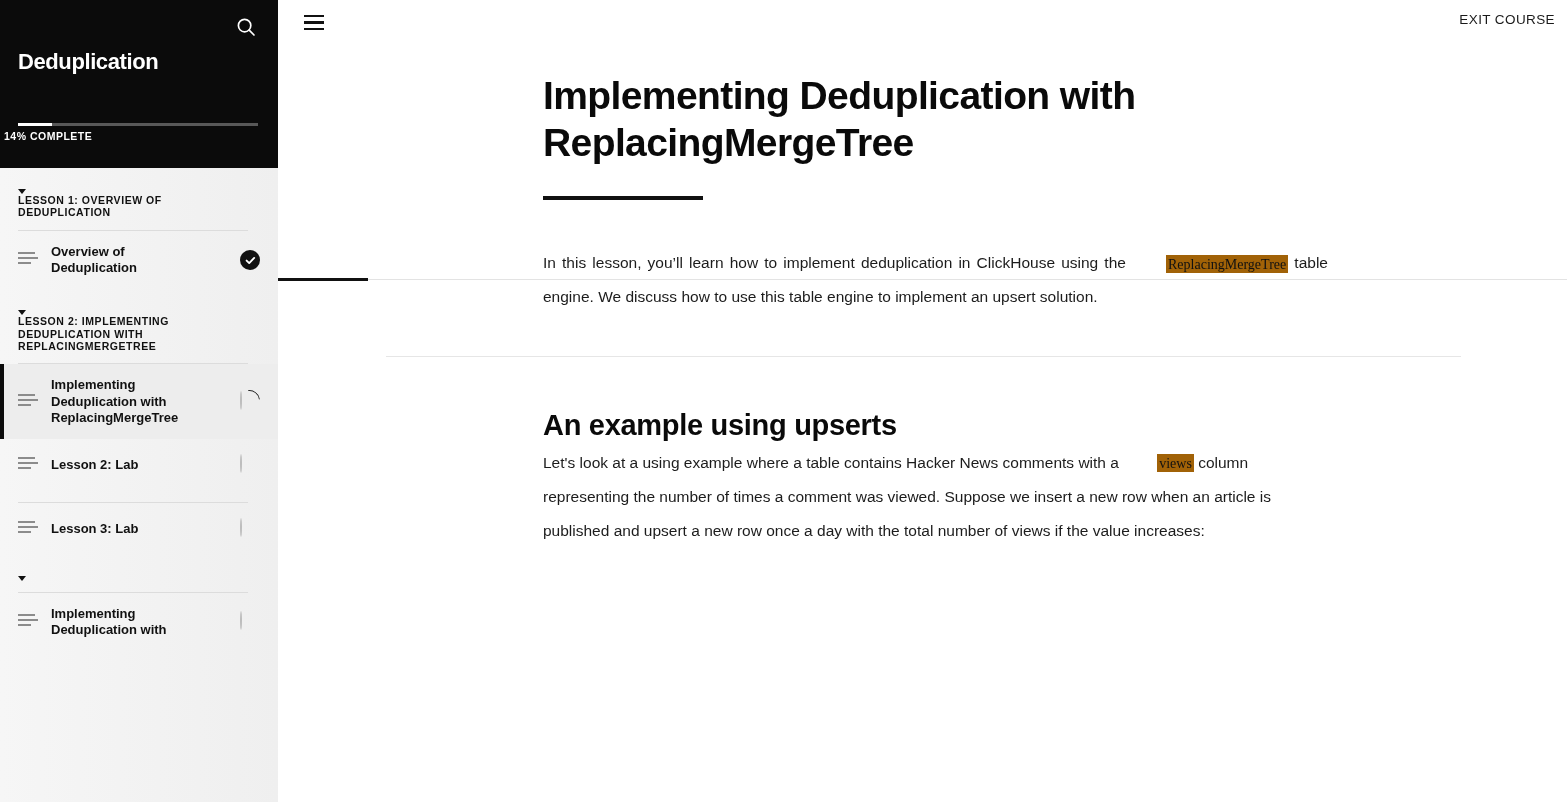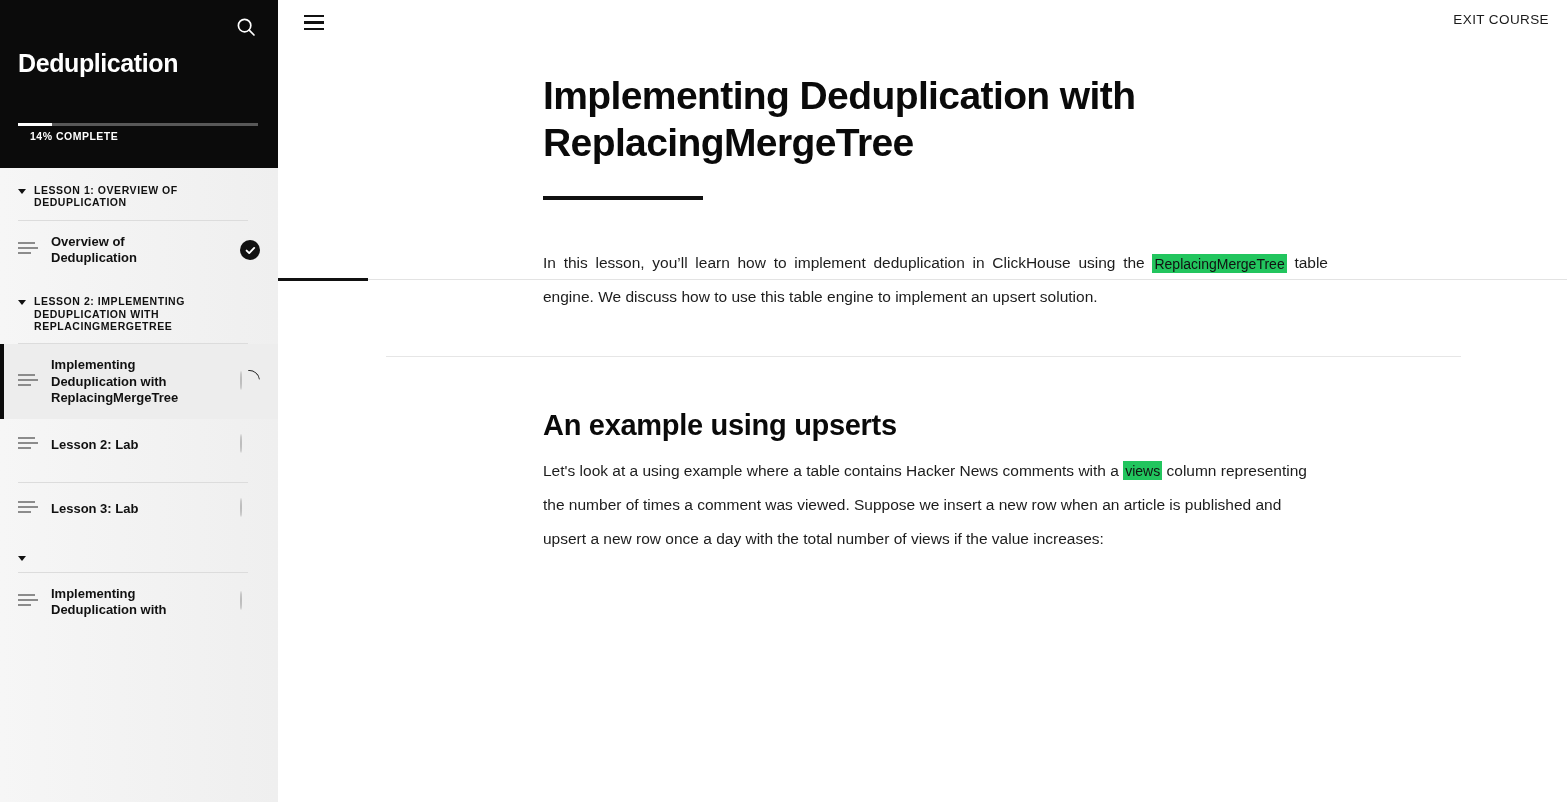--- a/index.html
+++ b/index.html
@@ -22,40 +22,40 @@
     background:#0b0b0b; height:168px; width:278px;
     position:relative; padding:0 20px;
   }
   .search-btn {
     position:absolute; top:13px; right:18px;
     width:28px; height:28px; cursor:pointer;
     display:flex; align-items:center; justify-content:center;
   }
   .course-title {
     position:absolute; left:18px; top:50px;
-    color:#ffffff; font-size:25px; font-weight:700;
+    color:#ffffff; font-size:22px; font-weight:700;
     letter-spacing:-0.4px; line-height:1.1;
   }
   .progress-track {
     position:absolute; left:18px; top:123px;
     width:240px; height:3px; background:#585858;
   }
   .progress-fill { height:3px; background:#ffffff; }
   .progress-label {
-    position:absolute; left:30px; top:130px;
+    position:absolute; left:4px; top:130px;
     color:#ffffff; font-size:10.5px; font-weight:700;
     letter-spacing:0.5px;
   }
 
   .sb-body { position:relative; height:634px; overflow:hidden; }
 
   .lesson-group { padding:0; }
   .lesson-head {
     display:flex; align-items:flex-start;
-    padding:16px 24px 0 18px; cursor:pointer;
+    padding:16px 24px 0 18px; cursor:pointer;flex-direction:column;
   }
   .tri {
     width:0; height:0; margin-right:8px; margin-top:5px;
     border-left:4.5px solid transparent;
     border-right:4.5px solid transparent;
     border-top:5.5px solid #111;
     flex:0 0 auto;
   }
   .lesson-head-text {
     font-size:10.5px; font-weight:700; color:#111;
@@ -110,21 +110,21 @@
   }
   .hamburger {
     position:absolute; left:26px; top:15px;
     width:20px; cursor:pointer;
   }
   .hamburger span {
     display:block; height:2.4px; background:#111; margin-bottom:4px;
   }
   .hamburger span:last-child { margin-bottom:0; }
   .exit-course {
-    position:absolute; right:18px; top:12px;
+    position:absolute; right:12px; top:12px;
     font-size:13.5px; color:#1a1a1a; letter-spacing:0.4px;
     background:none; border:none; cursor:pointer;
     font-family:"Liberation Sans", sans-serif;
     margin-left:18px;
   }
 
   .lesson-title {
     margin:26px 0 0 265px; max-width:760px;
     font-size:39px; font-weight:700; color:#0a0a0a;
     line-height:1.21; letter-spacing:-0.6px;
@@ -141,29 +141,30 @@
     height:3px; background:#111; position:absolute; top:-1px; left:0;
   }
 
   .body-wrap { margin:0 0 0 265px; padding-top:46px; max-width:785px; }
   p.para {
     font-size:15.5px; color:#1c1c1c; line-height:2.18;
     text-align:justify; text-justify:inter-word;
   }
   p.para.left { text-align:left; }
   code.inline {
-    font-family:Liberation Sans, sans-serif;
-    background:#22c55e; font-size:14px; padding:1.5px 2px;
+    font-family:Liberation Serif, serif;
+    background:#a16207; font-size:14px; padding:1.5px 2px;
     color:#111;
+    margin-left:34px;
   }
   .section-divider {
     margin:42px 0 0 108px; width:1075px; height:1px; background:#e6e6e6;
   }
   .section-h2 {
-    margin:52px 0 12px 265px;
+    margin:52px 0 4px 265px;
     font-size:29px; font-weight:700; color:#0a0a0a; letter-spacing:-0.3px;
   }
 </style>
 </head>
 <body>
 
 <div class="app">
 
   <aside class="sidebar">
     <div class="sb-header">

